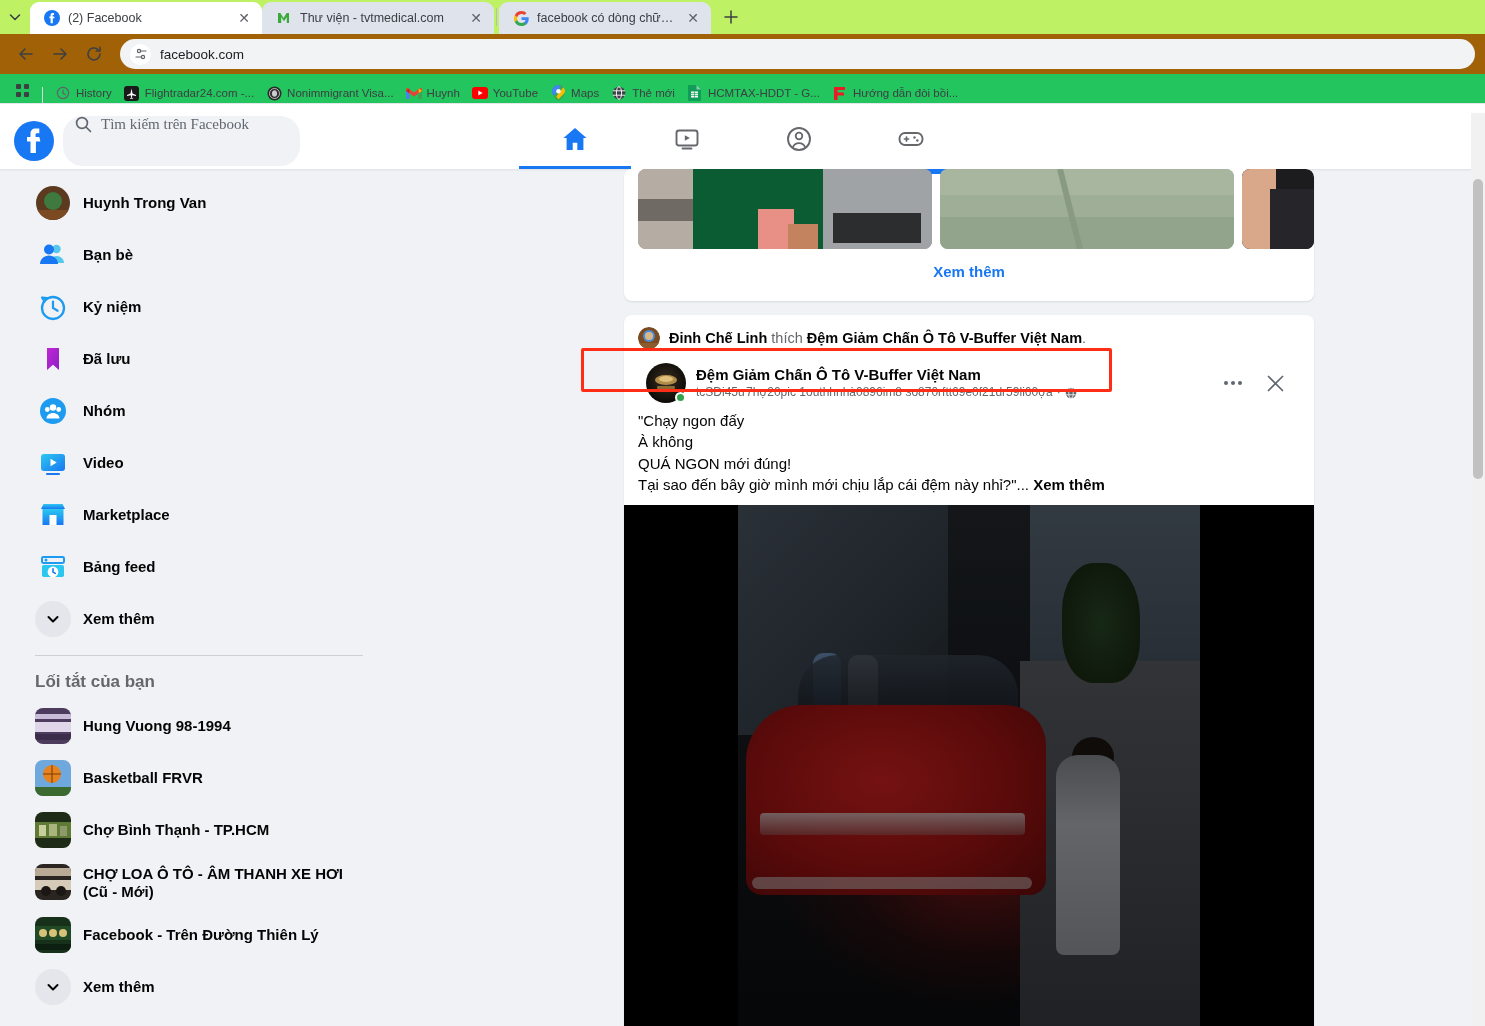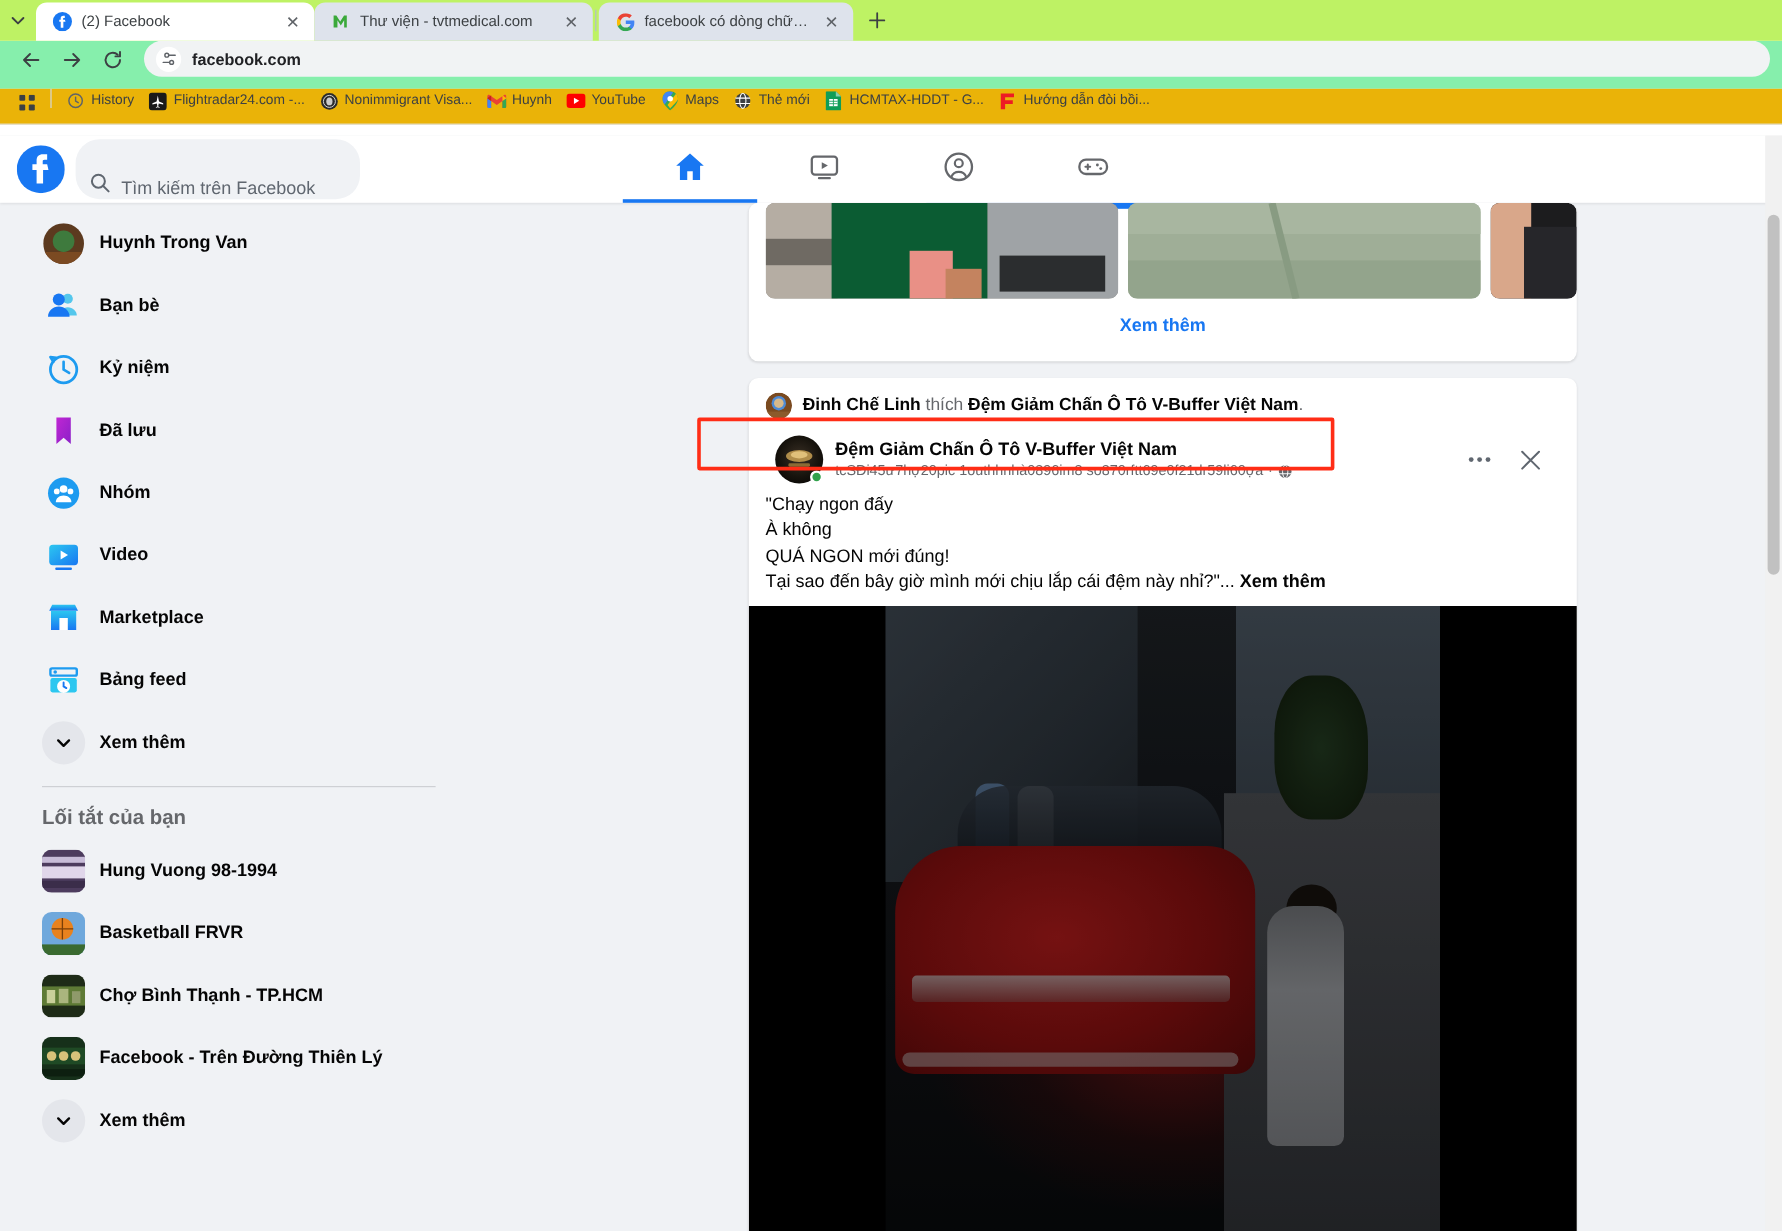--- a/index.html
+++ b/index.html
@@ -42,40 +42,40 @@
     font-size: 14px; flex: 0 0 auto;
   }
   .tab-sep { width:1px; height:18px; background:#b6bcc8; align-self:center; margin:0 2px;}
   .new-tab {
     width: 28px; height: 28px; display: flex; align-items: center;
     justify-content: center; color: #3c4043; font-size: 19px;
     margin-left: 6px; margin-bottom: 3px;
   }
 
   .toolbar {
-    height: 40px; background: #86efac; display: flex;
-    align-items: flex-start; padding: 0 10px; gap: 2px; font-weight: bold;
+    height: 40px; background: #a16207; display: flex;
+    align-items: center; padding: 0 10px; gap: 2px;
   }
   .nav-btn {
     width: 32px; height: 32px; display: flex; align-items: center;
     justify-content: center; color: #4a4a4a; border-radius: 50%;
   }
   .omnibox {
     flex: 1; height: 30px; background: #f1f3f4; border-radius: 16px;
     display: flex; align-items: center; padding: 0 10px; margin-left: 8px;
     gap: 9px;
   }
   .omnibox-icon {
     width: 21px; height: 21px; background:#fff; border-radius:50%;
     display:flex; align-items:center; justify-content:center;
   }
   .omnibox-url { font-size: 13.5px; color: #202124; }
 
   .bookmarks {
-    height: 30px; background: #eab308; display: flex; align-items: flex-start;
+    height: 30px; background: #22c55e; display: flex; align-items: flex-end;
     padding: 0 10px; gap: 0; border-bottom: 1px solid #e4e6e9;
   }
   .bm-apps { width: 26px; height: 24px; display:flex; align-items:center; justify-content:center;}
   .bm-sep { width:1px; height:16px; background:#d5d7da; margin: 0 6px; }
   .bm {
     display: flex; align-items: center; gap: 5px; padding: 2px 6px;
     border-radius: 4px; font-size: 11.5px; color: #3c4043; white-space: nowrap;
   }
   .bm-ico { width: 16px; height: 16px; display:flex; align-items:center; justify-content:center; }
 
@@ -86,22 +86,23 @@
   }
 
   .fb-header {
     height: 56px; background: #ffffff; display: flex; align-items: center;
     padding: 0 14px; position: relative;
     box-shadow: 0 1px 2px rgba(0,0,0,0.08);
   }
   .fb-logo { width: 40px; height: 40px; flex:0 0 auto; }
   .fb-search {
     width: 237px; height: 50px; background: #f0f2f5; border-radius: 20px;
-    display: flex; align-items: flex-end; padding: 0 12px; gap: 9px;
+    display: flex; align-items: flex-start; padding: 0 12px; gap: 9px;
     margin-left: 9px;
+    font-family: Liberation Serif, serif;
   }
   .fb-search-ph { font-size: 15px; color: #606770; }
 
   .fb-nav {
     position: absolute; left: 50%; transform: translateX(-50%);
     display: flex; height: 56px; align-items: stretch;
   }
   .fb-nav-item {
     width: 112px; display: flex; align-items: center; justify-content: center;
     position: relative;
@@ -684,20 +685,32 @@
                 <rect width="36" height="36" fill="#1e2b17"></rect>
                 <rect y="10" width="36" height="16" fill="#5e7a35"></rect>
                 <rect x="4" y="13" width="7" height="11" fill="#c9cf9a"></rect>
                 <rect x="14" y="12" width="8" height="12" fill="#aab57e"></rect>
                 <rect x="25" y="14" width="7" height="10" fill="#8f9a6a"></rect>
               </svg>
           </span>
           <span class="side-label">Chợ Bình Thạnh - TP.HCM</span>
         </div>
 
+        <div class="side-item" style="height:auto; align-items:flex-start;">
+          <span class="sc-thumb">
+            <svg width="36" height="36" viewBox="0 0 36 36">
+                <rect width="36" height="36" fill="#2a2520"></rect>
+                <rect y="4" width="36" height="8" fill="#b9aa96"></rect>
+                <rect y="16" width="36" height="10" fill="#d6cbb8"></rect>
+                <circle cx="11" cy="27" r="5" fill="#1a1714"></circle>
+                <circle cx="26" cy="27" r="5" fill="#1a1714"></circle>
+              </svg>
+          </span>
+          <span class="side-label" style="padding-top:1px;">CHỢ LOA Ô TÔ - ÂM THANH XE HƠI (Cũ - Mới)</span>
+        </div>
 
         <div class="side-item">
           <span class="sc-thumb">
             <svg width="36" height="36" viewBox="0 0 36 36">
                 <rect width="36" height="36" fill="#16301a"></rect>
                 <rect y="9" width="36" height="14" fill="#1f4a25"></rect>
                 <circle cx="8" cy="16" r="4" fill="#d8c27a"></circle>
                 <circle cx="18" cy="16" r="4" fill="#d8c27a"></circle>
                 <circle cx="28" cy="16" r="4" fill="#d8c27a"></circle>
                 <rect y="27" width="36" height="6" fill="#0d1f10"></rect>

